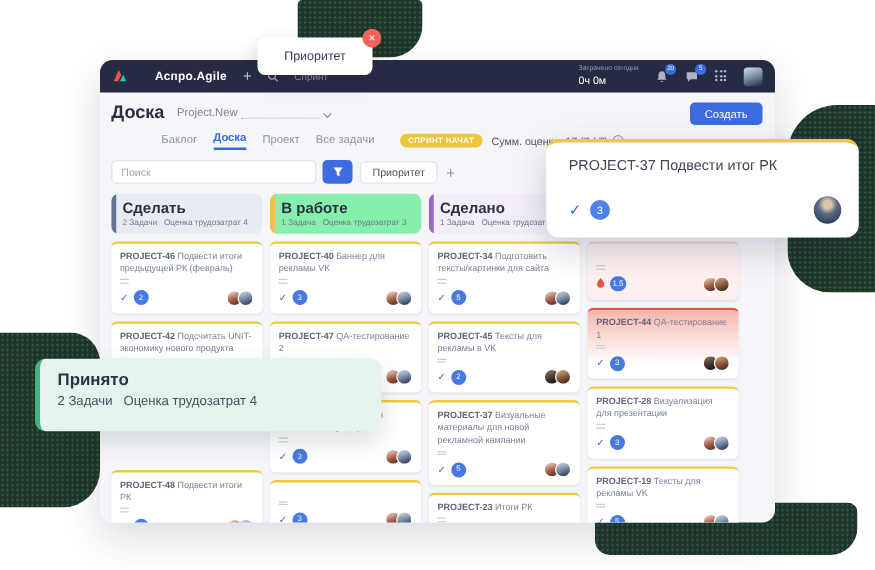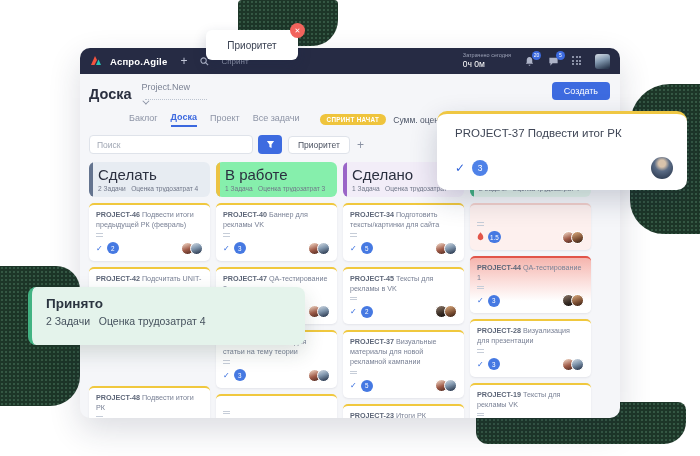--- a/index.html
+++ b/index.html
@@ -14,41 +14,41 @@
   .blob-right  { left:630px; top:84px;  width:70px;  height:150px; border-radius:40px 0 0 34px; z-index:0; }
   .blob-left   { left:0;     top:266px; width:80px;  height:140px; border-radius:0 24px 30px 0; z-index:0; }
   .blob-bottom { left:476px; top:402px; width:210px; height:42px;  border-radius:8px 8px 22px 12px; z-index:0; }
 
   
   .app { position:absolute; left:80px; top:48px; width:540px; height:370px; background:#f5f6f9;
          border-radius:10px; overflow:hidden; box-shadow:0 12px 32px rgba(30,40,70,.16); z-index:1; }
 
   
   .topbar { height:26px; background:#262b44; display:flex; align-items:center; padding:0 10px; color:#fff; }
-  .logo { display:flex; align-items:center; gap:8px; }
+  .logo { display:flex; align-items:center; gap:22px; }
   .app-name { font-size:9.5px; font-weight:bold; letter-spacing:.2px; }
   .tb-ic { margin-left:13px; display:flex; align-items:center; color:#aeb4c8; }
   .tb-plus { font-size:12px; line-height:1; color:#c3c8d9; }
   .tb-frag { margin-left:12px; font-size:8px; color:#8d93a8; }
   .tb-right { margin-left:auto; display:flex; align-items:center; gap:13px; }
   .time-block { text-align:left; line-height:1.25; }
   .time-lbl { font-size:5.5px; color:#9aa0b5; }
   .time-val { font-size:8.5px; color:#fff; }
   .ic-wrap { position:relative; display:flex; }
   .ic-badge { position:absolute; top:-5px; right:-6px; background:#3d6be0; color:#fff; font-size:5px;
               min-width:9px; height:9px; border-radius:5px; display:flex; align-items:center; justify-content:center; padding:0 1px; }
   .tb-avatar { width:15px; height:15px; border-radius:3px; background:linear-gradient(160deg,#cdd6e0 5%,#8096ad 45%,#2e3c52 90%); }
   .grid-ic { width:10px; height:10px; display:grid; grid-template-columns:repeat(3,1fr); gap:1px; }
   .grid-ic i { background:#aeb4c8; border-radius:50%; width:2px; height:2px; }
 
   
   .content { position:relative; padding:8px 10px 0 9px; }
   .row-title { display:flex; align-items:center; }
   .page-title { font-size:14.5px; font-weight:bold; color:#2b3040; }
-  .proj-sel { display:flex; align-items:flex-start; margin-left:10px; cursor:pointer;flex-direction:column; }
+  .proj-sel { display:flex; align-items:flex-end; margin-left:10px; cursor:pointer; }
   .proj-name { font-size:9px; color:#7b8294; }
   .dots { width:62px; border-bottom:1px dotted #bcc3cf; height:8px; margin:0 3px; }
   .caret { width:5px; height:5px; border-right:1px solid #8a92a3; border-bottom:1px solid #8a92a3;
            transform:rotate(45deg) translateY(-2px); }
   .btn-create { position:absolute; right:10px; top:8px; background:#3d6be0; color:#fff; border:none;
                 font-size:9px; padding:4px 12px; border-radius:4px; font-family:inherit;text-align:right; }
 
   .row-tabs { display:flex; align-items:center; margin-top:7px;margin-left:40px; }
   .tab { font-size:9px; color:#8d94a6; margin-right:13px; padding-bottom:3px; cursor:pointer; }
   .tab.active { color:#3b68df; font-weight:bold; border-bottom:2px solid #3b68df; }
@@ -70,21 +70,21 @@
 
   
   .board { display:flex; gap:6px; margin-top:8px; }
   .col { width:121px; flex:0 0 auto; }
   .col-head { border-radius:6px; padding:4px 7px 5px 9px; position:relative; overflow:hidden; }
   .col-head::before { content:""; position:absolute; left:0; top:0; bottom:0; width:4px; }
   .ch1 { background:#e7ecf2; } .ch1::before { background:#64748f; }
   .ch2 { background:#86efac; } .ch2::before { background:#ecc344; }
   .ch3 { background:#f2edf8; } .ch3::before { background:#9a66c7; }
   .ch4 { background:#e3f4eb; } .ch4::before { background:#43b383; }
-  .col-title { font-size:15px; font-weight:normal; color:#2b3040; }
+  .col-title { font-size:12px; font-weight:bold; color:#2b3040; }
   .col-meta { font-size:6.6px; color:#6f7688; margin-top:2px; white-space:pre; overflow:hidden; }
 
   .cards { display:flex; flex-direction:column; gap:6px; margin-top:6px; }
   .card { background:#fff; border-radius:5px; border-top:2px solid #f0c83e; padding:5px 7px 6px;
           box-shadow:0 1px 2px rgba(20,30,60,.08); }
   .card-t { font-size:7.2px; line-height:1.4; }
   .cid { color:#5d6678; font-weight:bold; }
   .ctl { color:#7a8296; }
   .desc-ic { margin:3px 0 0; }
   .desc-ic i { display:block; width:7px; height:1px; background:#c6cdd8; margin-bottom:1.5px; }

